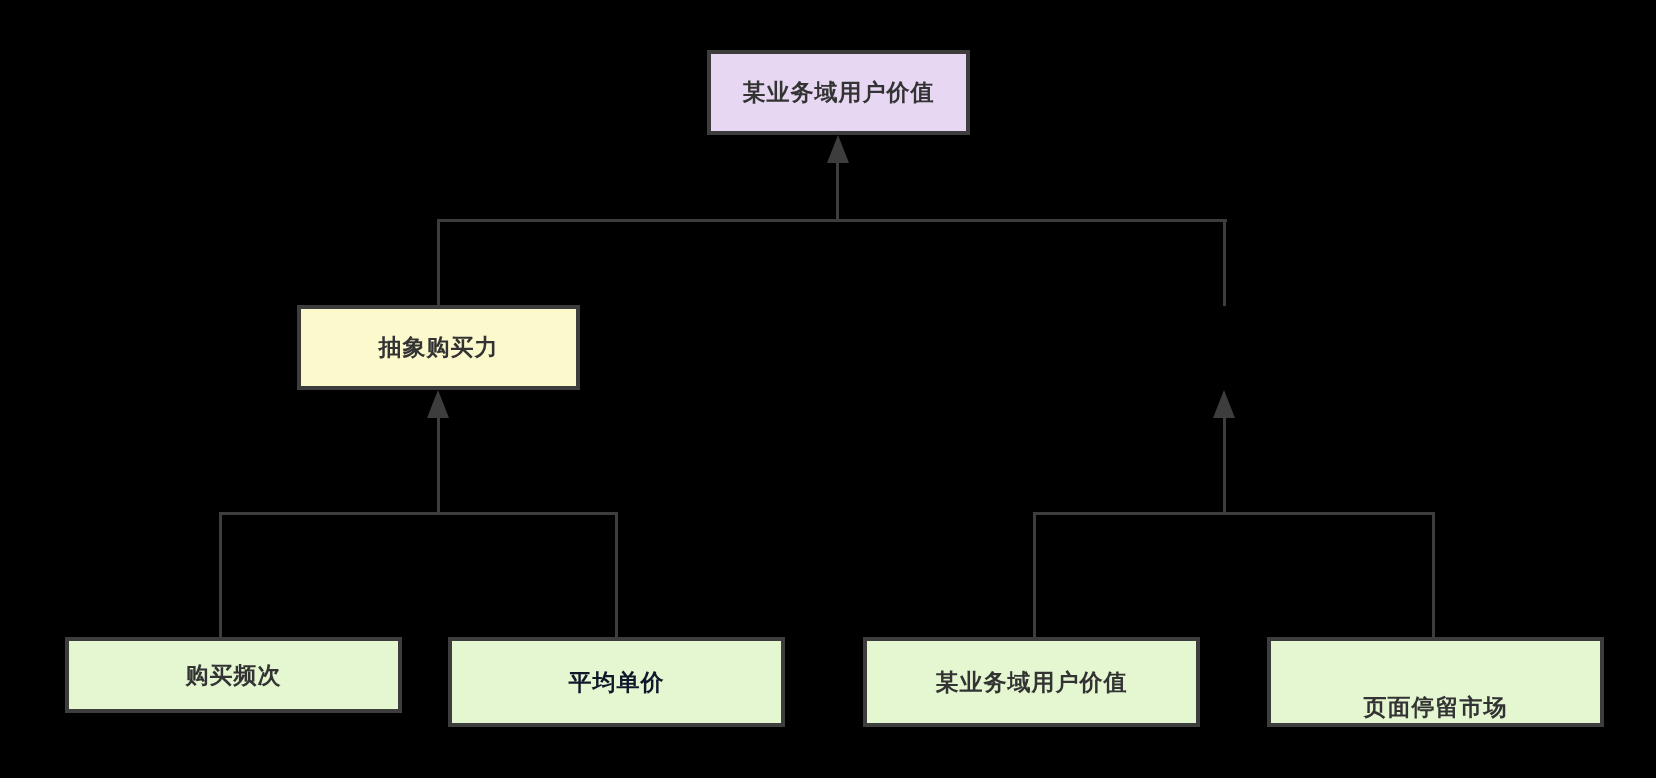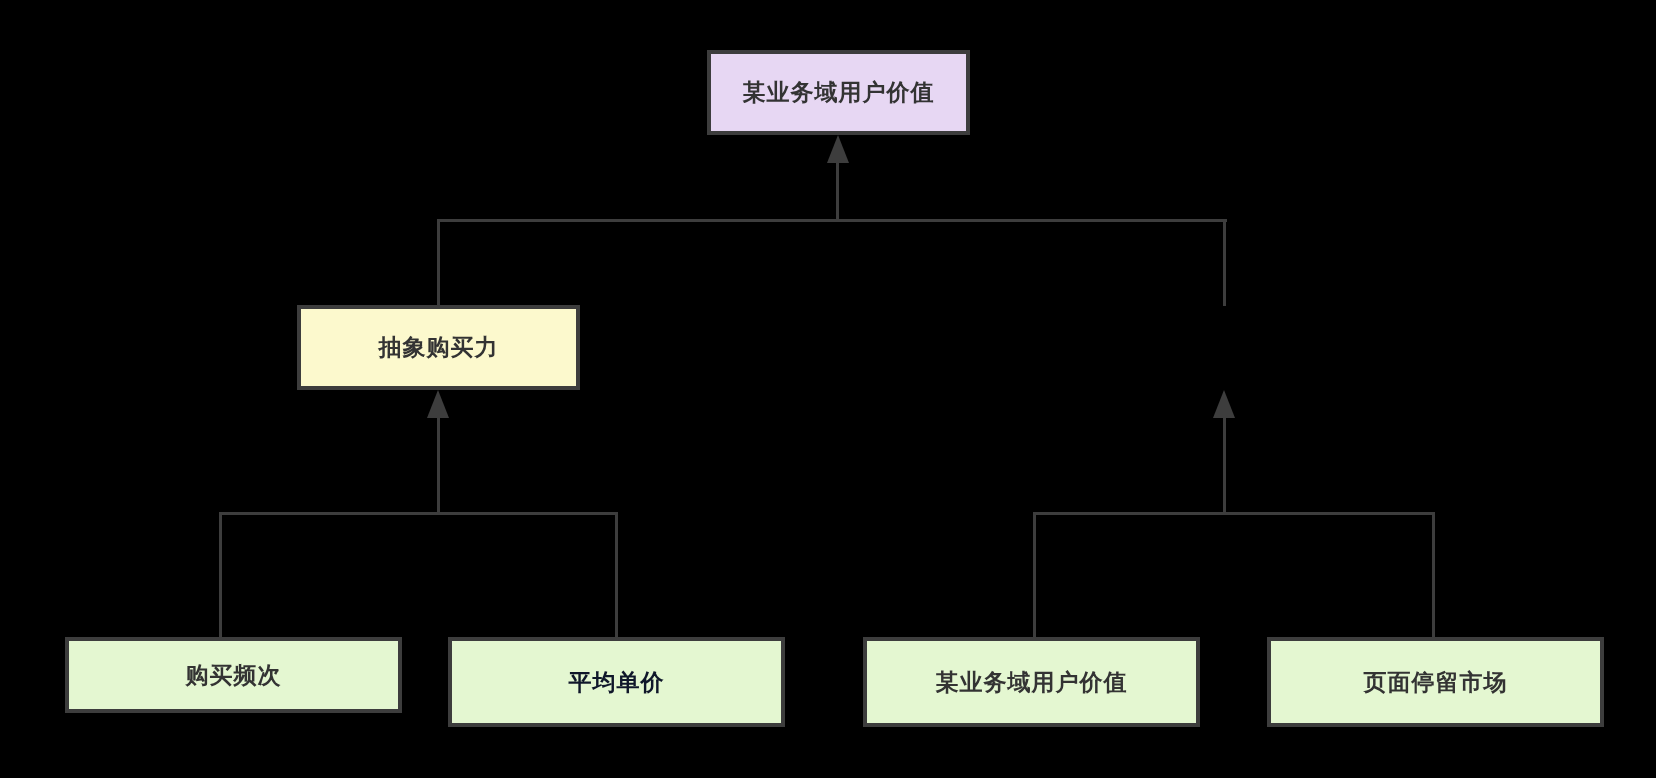--- a/index.html
+++ b/index.html
@@ -68,16 +68,16 @@
     </div>
     <div class="node" style="left: 65px; top: 637px; width: 337px; height: 76px; background: rgb(228, 247, 209); border-color: rgb(61, 61, 61); color: rgb(51, 51, 51);">
       <span class="node-label">购买频次</span>
     </div>
     <div class="node" style="left: 448px; top: 637px; width: 337px; height: 90px; background: rgb(228, 247, 209); border-color: rgb(61, 61, 61); color: #0f172a;">
       <span class="node-label">平均单价</span>
     </div>
     <div class="node" style="left: 863px; top: 637px; width: 337px; height: 90px; background: rgb(228, 247, 209); border-color: rgb(61, 61, 61); color: rgb(51, 51, 51);">
       <span class="node-label">某业务域用户价值</span>
     </div>
-    <div class="node" style="left: 1267px; top: 637px; width: 337px; height: 90px; background: rgb(228, 247, 209); border-color: rgb(61, 61, 61); color: rgb(51, 51, 51);">
+    <div class="node" style="left: 1267px; top: 637px; width: 337px; height: 90px; background: rgb(228, 247, 209); border-color: rgb(61, 61, 61); color: rgb(51, 51, 51); align-items: flex-end;">
       <span class="node-label">页面停留市场</span>
     </div>
   </div>
 
 </body></html>

